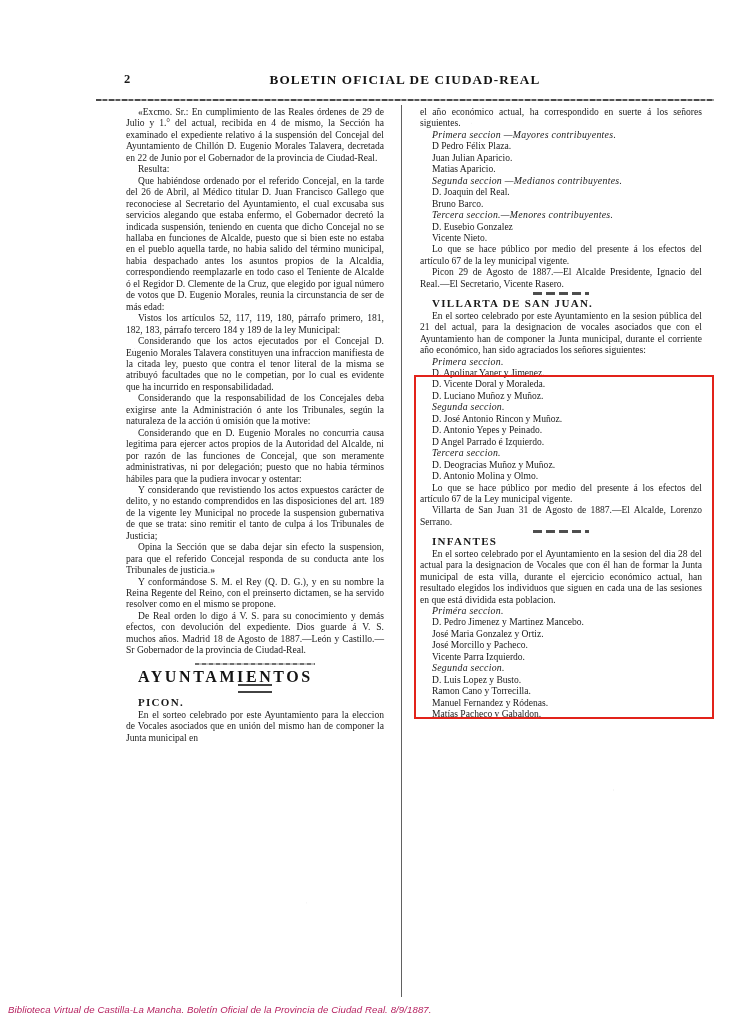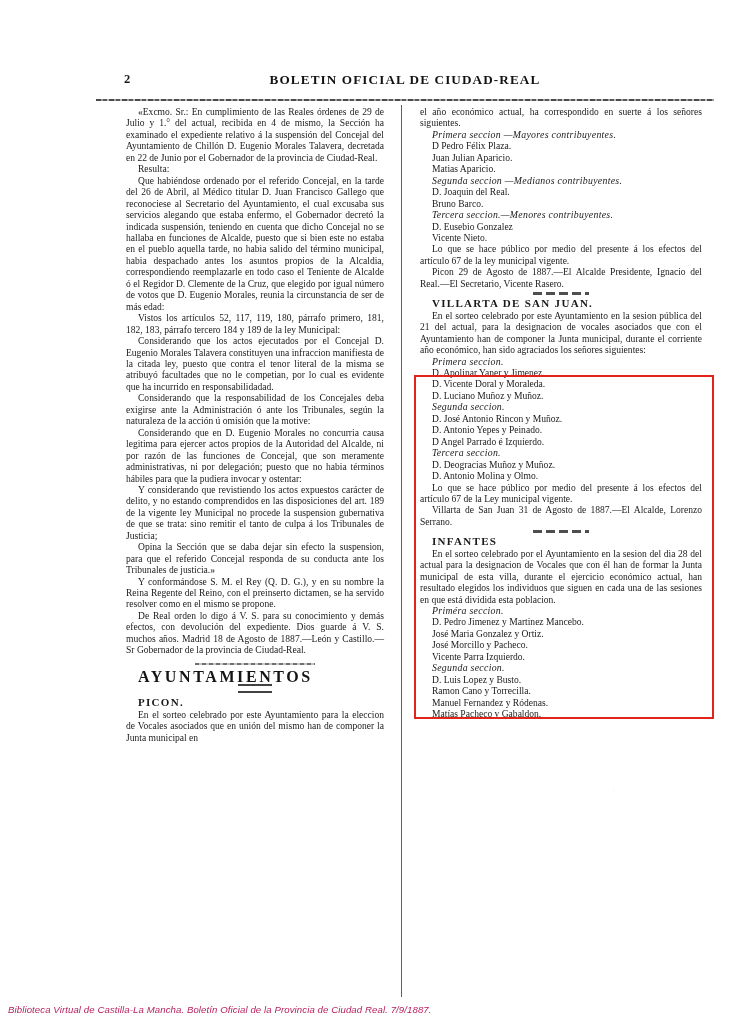--- a/index.html
+++ b/index.html
@@ -287,14 +287,14 @@
     <p class="name-first">D. Luis Lopez y Busto.</p>
     <p class="name-rest">Ramon Cano y Torrecilla.</p>
     <p class="name-rest">Manuel Fernandez y Ródenas.</p>
     <p class="name-rest">Matías Pacheco y Gabaldon.</p>
   </div>
 
   <div class="redbox" style="border-color: rgb(226, 35, 26);"></div>
 
   <div class="speckle"></div>
 
-  <div class="watermark">Biblioteca Virtual de Castilla-La Mancha. Boletín Oficial de la Provincia de Ciudad Real. 7/9/1887.</div>
+  <div class="watermark">Biblioteca Virtual de Castilla-La Mancha. Boletín Oficial de la Provincia de Ciudad Real. 8/9/1887.</div>
 </div>
 
 </body></html>

